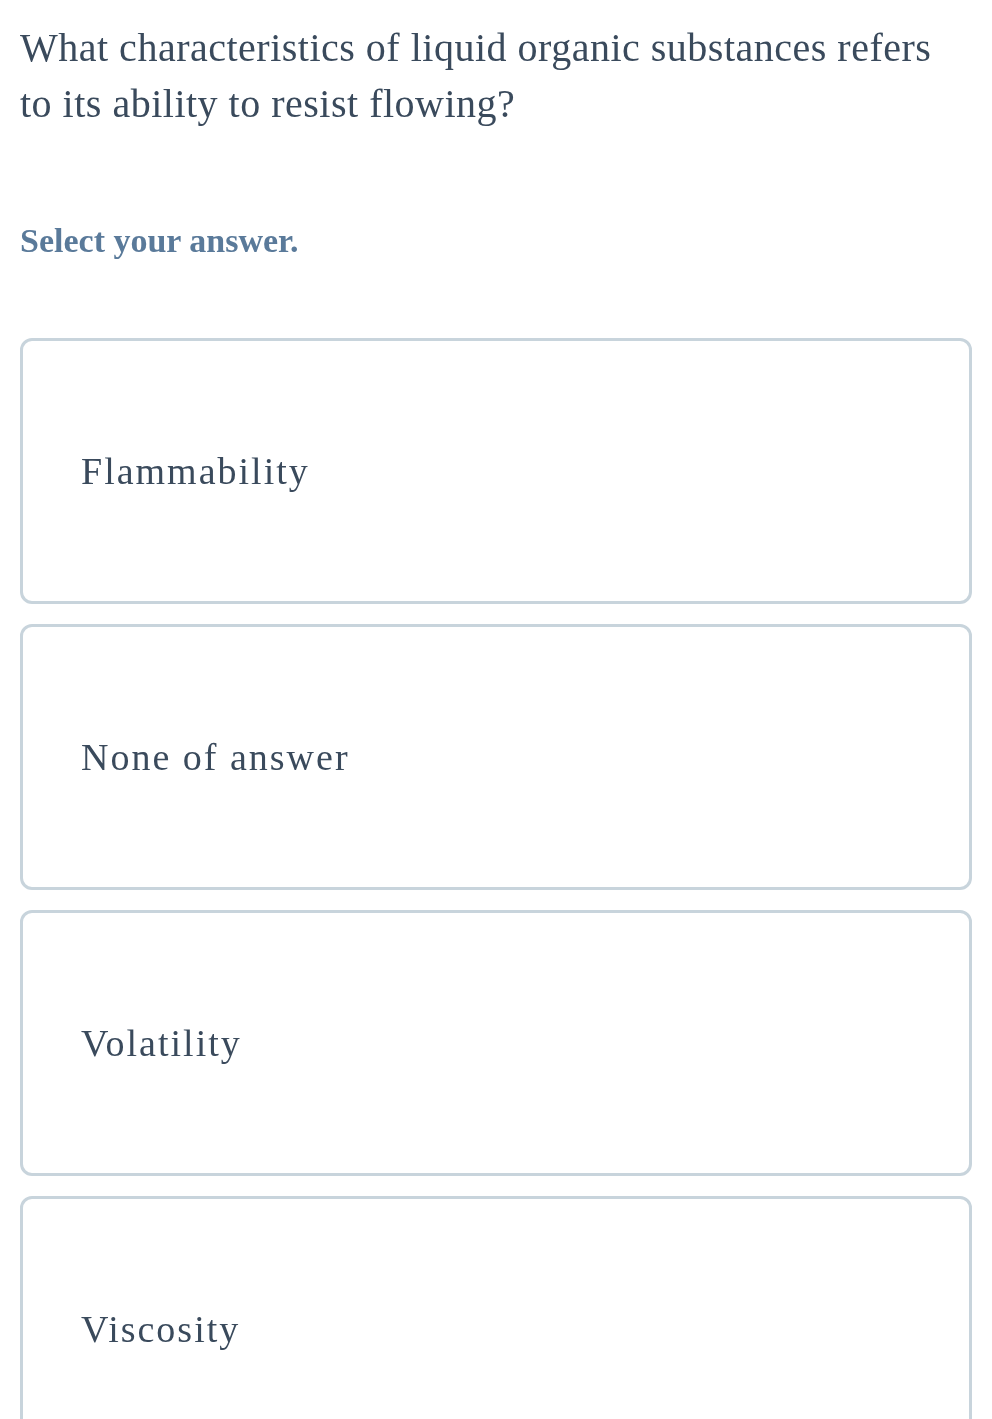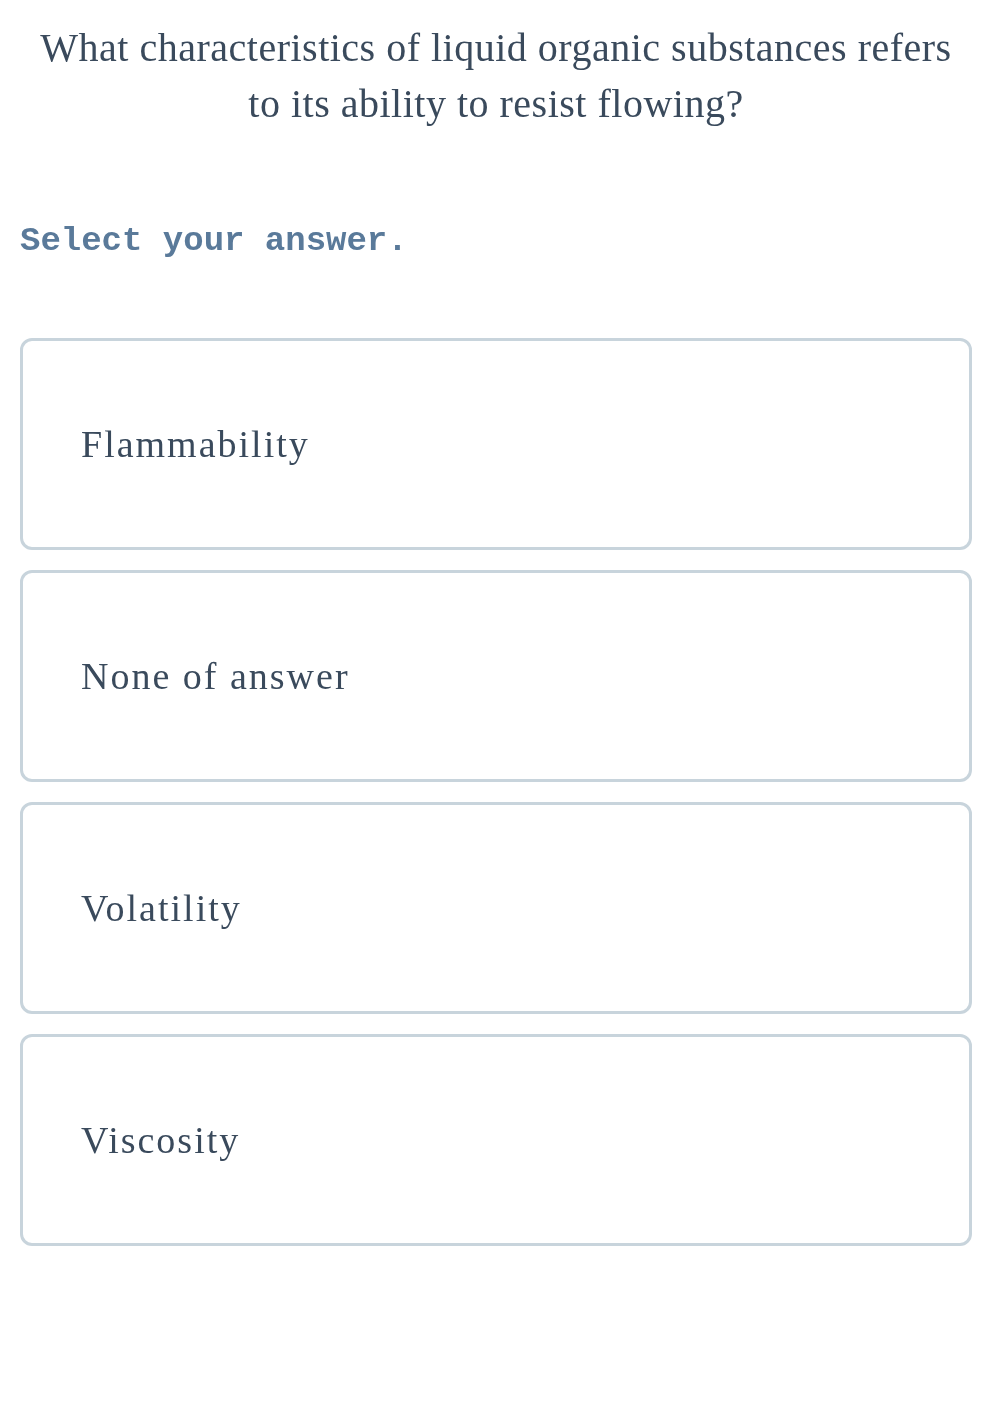--- a/index.html
+++ b/index.html
@@ -13,33 +13,32 @@
       width: 992px;
       padding: 20px;
     }
     .question {
       font-size: 40px;
       color: #3a4a5c;
       line-height: 1.4;
       letter-spacing: 0.5px;
       margin-bottom: 90px;
       font-weight: 400;
-      text-align: center;
     }
     .instruction {
-      font-family: Liberation Mono, monospace;
+      font-family: Liberation Serif, serif;
       font-size: 34px;
       color: #5a7a9a;
       font-weight: 600;
       margin-bottom: 78px;
     }
     .option {
       border: 3px solid #c8d4dc;
       border-radius: 12px;
-      padding: 81px 58px;
+      padding: 108px 58px;
       margin-bottom: 20px;
       cursor: pointer;
       width: 100%;
     }
     .option-text {
       font-size: 38px;
       color: #3a4a5c;
       letter-spacing: 2px;
       font-weight: 400;
     }

